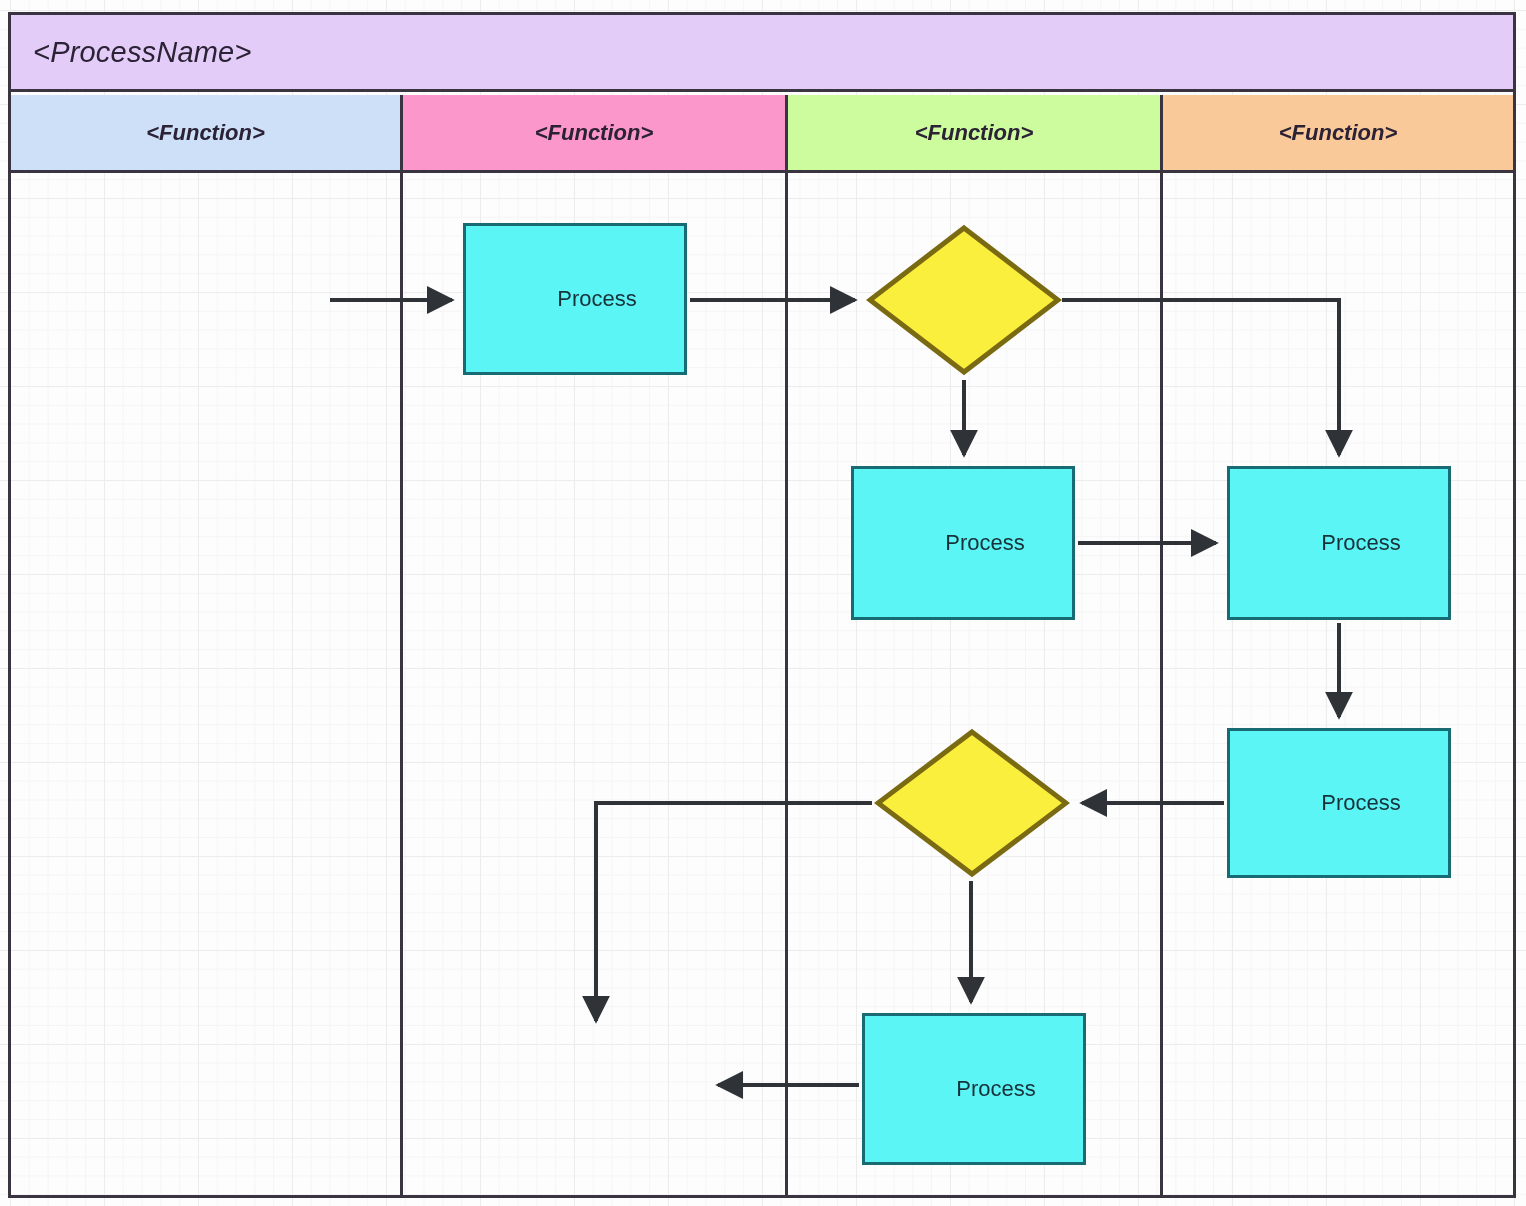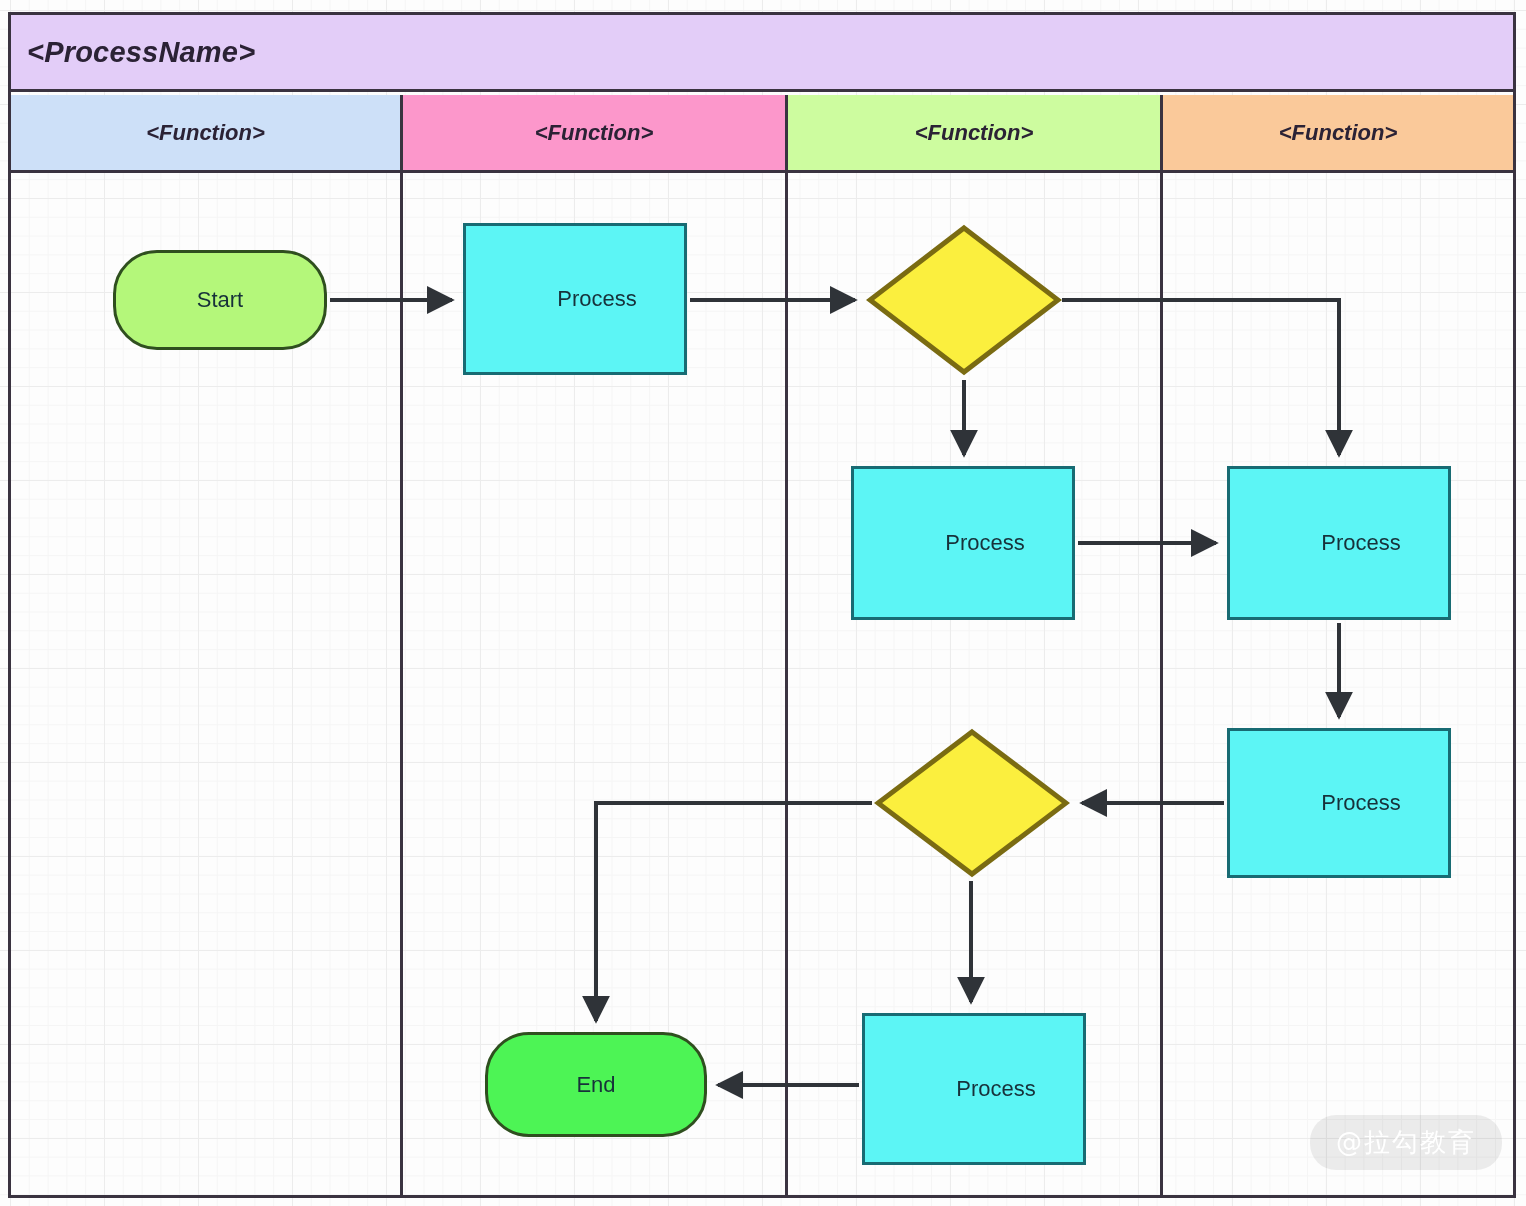--- a/index.html
+++ b/index.html
@@ -42,24 +42,24 @@
     left: 11px; top: 15px;
     width: 1502px; height: 77px;
     background: #e3cdf8;
     border-bottom: 3px solid #3a3340;
     box-sizing: border-box;
     display: flex;
     align-items: center;
   }
   #title-bar .title-text {
     font-size: 29px;
-    font-weight: bold;
+    font-weight: normal;
     font-style: italic;
     color: #2b2235;
-    padding-left: 16px;
+    padding-left: 22px;
     letter-spacing: 0.2px;
   }
   .lane-head {
     position: absolute;
     top: 95px;
     height: 78px;
     border-right: 3px solid #3a3340;
     border-bottom: 3px solid #3a3340;
     box-sizing: border-box;
     display: flex;
@@ -162,23 +162,20 @@
       <path d="M 1062 300 L 1339 300 L 1339 455"></path>
       <path d="M 1078 543 L 1216 543"></path>
       <path d="M 1339 623 L 1339 717"></path>
       <path d="M 1224 803 L 1082 803"></path>
       <path d="M 971 881 L 971 1002"></path>
       <path d="M 872 803 L 596 803 L 596 1021"></path>
       <path d="M 859 1085 L 718 1085"></path>
     </g>
   </svg>
 
-  <div class="node terminator" style="left:113px; top:250px; width:214px; height:100px; background:#b4f77a;">
-    <span>Start</span>
-  </div>
 
   <div class="node process" style="left:463px; top:223px; width:224px; height:152px;">
     <span>Process</span>
   </div>
 
   <div class="node decision" style="left:866px; top:224px; width:196px; height:152px;">
     <svg width="196" height="152" viewBox="0 0 196 152">
       <polygon points="98,4 192,76 98,148 4,76" fill="#fbef3e" stroke="#7a6b12" stroke-width="5"></polygon>
     </svg>
     <span class="dlabel"></span>
@@ -200,19 +197,15 @@
     <svg width="196" height="150" viewBox="0 0 196 150">
       <polygon points="98,4 192,75 98,146 4,75" fill="#fbef3e" stroke="#7a6b12" stroke-width="5"></polygon>
     </svg>
     <span class="dlabel"></span>
   </div>
 
   <div class="node process" style="left:862px; top:1013px; width:224px; height:152px;">
     <span>Process</span>
   </div>
 
-  <div class="node terminator" style="left:485px; top:1032px; width:222px; height:105px; background:#4df455;">
-    <span>End</span>
-  </div>
-
-  <div id="watermark">@拉勾教育</div>
+
 
 </div>
 
 </body></html>

